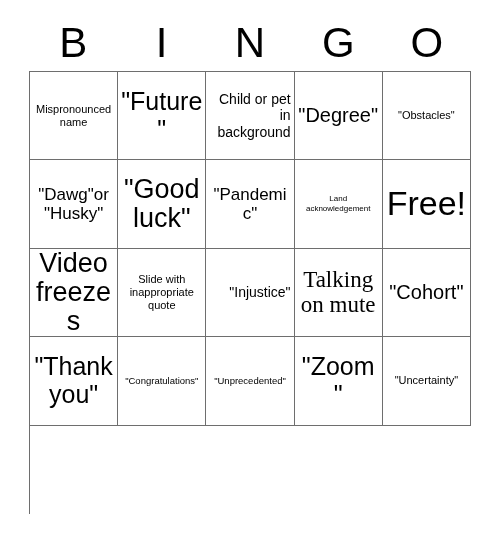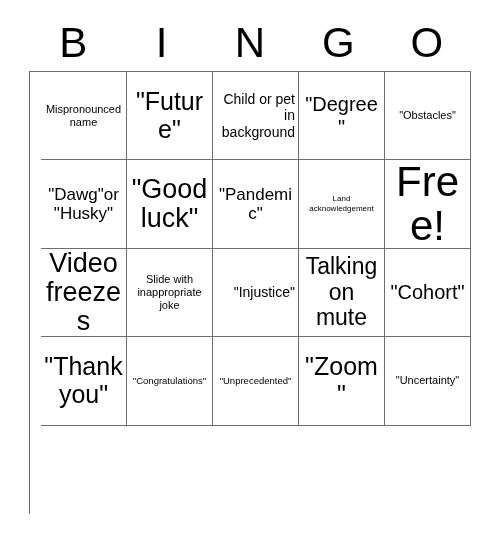--- a/index.html
+++ b/index.html
@@ -49,21 +49,20 @@
     top: 71px;
     width: 442px;
     height: 443px;
     box-sizing: border-box;
     display: grid;
     grid-template-columns: repeat(5, 1fr);
     grid-template-rows: repeat(5, 1fr);
     border-top: 1px solid #6e6e6e;
     border-left: 1px solid #6e6e6e;
     background: #ffffff;
-    padding-left: 11px;
   }
 
   .cell {
     box-sizing: border-box;
     border-right: 1px solid #6e6e6e;
     border-bottom: 1px solid #6e6e6e;
     display: flex;
     align-items: center;
     justify-content: center;
     text-align: center;
@@ -80,24 +79,24 @@
     color: #000000;
   }
 
   
   .s-xxs .cell-text { font-size: 8px;  line-height: 1.22; }
   .s-xs  .cell-text { font-size: 9.5px; line-height: 1.2; }
   .s-sm  .cell-text { font-size: 11px; line-height: 1.2; }
   .s-md  .cell-text { font-size: 14px; line-height: 1.18; text-align: right; }
   .s-lg  .cell-text { font-size: 17px; line-height: 1.15; }
   .s-xl  .cell-text { font-size: 20px; line-height: 1.14; }
-  .s-2xl .cell-text { font-size: 23px; line-height: 1.12; }
+  .s-2xl .cell-text { font-size: 23px; line-height: 1.12; font-family: Liberation Serif, serif; }
   .s-3xl .cell-text { font-size: 25px; line-height: 1.1; }
   .s-4xl .cell-text { font-size: 27px; line-height: 1.08; }
-  .s-free .cell-text { font-size: 42px; line-height: 1.05; }
+  .s-free .cell-text { font-size: 34px; line-height: 1.05; }
 </style>
 </head>
 <body>
 
 <div class="card">
 
   <div class="bingo-header">
     <div class="letter">B</div>
     <div class="letter">I</div>
     <div class="letter">N</div>
@@ -133,21 +132,21 @@
       <div class="cell s-xxs">
         <span class="cell-text">Land acknowledgement</span>
       </div>
       <div class="cell s-free">
         <span class="cell-text">Free!</span>
       </div>
       <div class="cell s-4xl">
         <span class="cell-text">Video freezes</span>
       </div>
       <div class="cell s-sm">
-        <span class="cell-text">Slide with inappropriate joke</span>
+        <span class="cell-text">Slide with inappropriate quote</span>
       </div>
       <div class="cell s-md">
         <span class="cell-text">"Injustice"</span>
       </div>
       <div class="cell s-2xl">
         <span class="cell-text">Talking on mute</span>
       </div>
       <div class="cell s-xl">
         <span class="cell-text">"Cohort"</span>
       </div>

